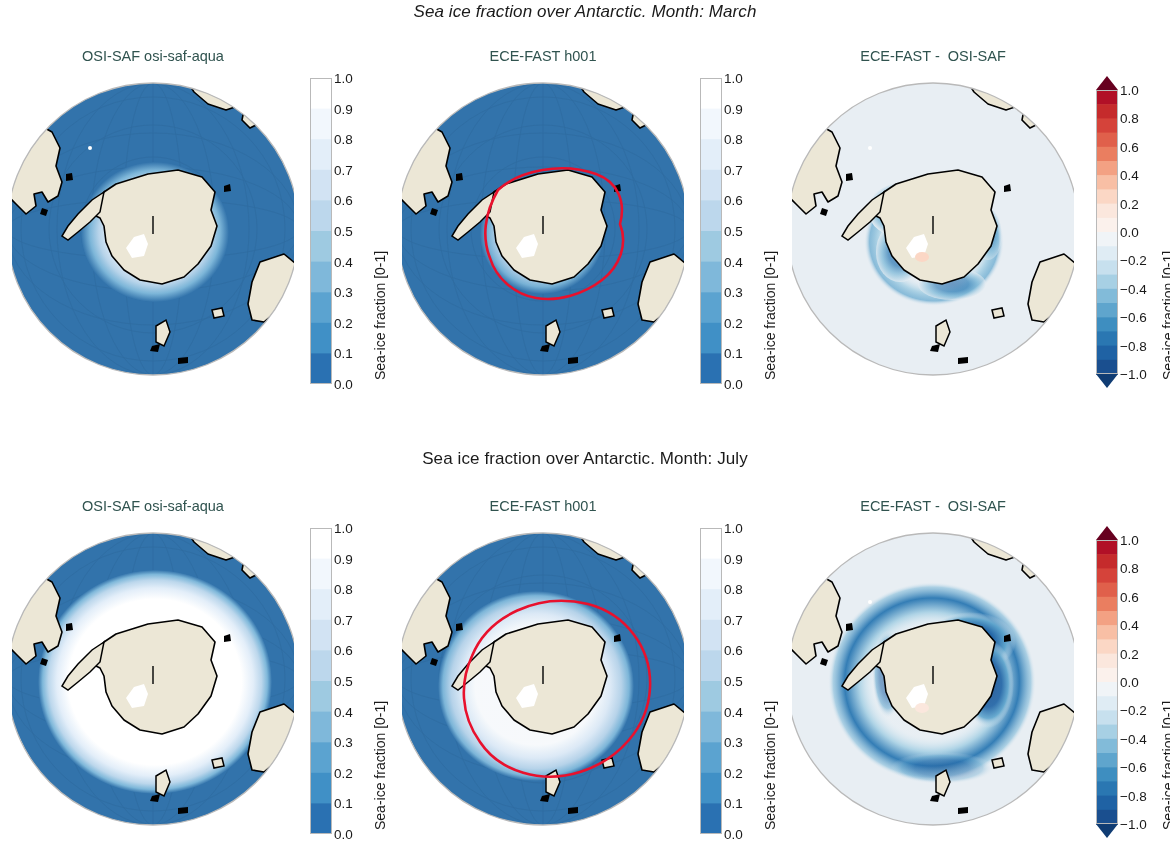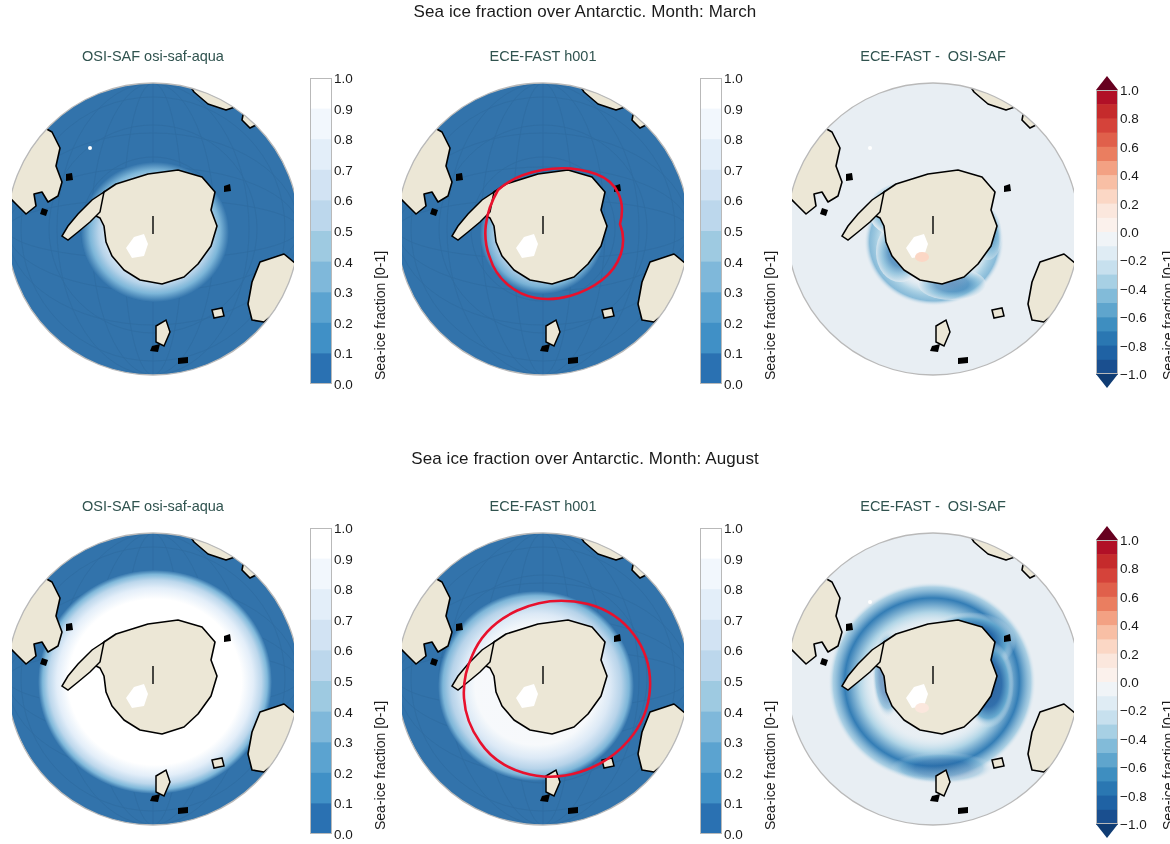--- a/index.html
+++ b/index.html
@@ -8,21 +8,21 @@
     font-family:"Liberation Sans","DejaVu Sans",sans-serif;
     overflow:hidden;
   }
   .figure{position:relative;width:1170px;height:844px;}
 
   
   .suptitle{
     position:absolute;left:0;width:1170px;text-align:center;
     font-size:17px;color:#1a1a1a;letter-spacing:.1px;
   }
-  #suptitle-march{top:2px;}
+  #suptitle-march{top:2px;font-style:italic;}
   #suptitle-september{top:449px;}
 
   
   .panel{position:absolute;}
   .panel-title{
     position:absolute;left:0;width:100%;text-align:center;
     font-size:14.5px;color:#30534f;white-space:pre;
   }
   .globe-wrap{position:absolute;left:0;top:0;}
   .globe-wrap svg{display:block;}
@@ -341,21 +341,21 @@
         <div class="cbar-tick" style="top: 156px; left: 0px;">0.0</div>
         <div class="cbar-tick" style="top: 184.4px; left: 0px;">−0.2</div>
         <div class="cbar-tick" style="top: 212.8px; left: 0px;">−0.4</div>
         <div class="cbar-tick" style="top: 241.2px; left: 0px;">−0.6</div>
         <div class="cbar-tick" style="top: 269.6px; left: 0px;">−0.8</div>
         <div class="cbar-tick" style="top: 298px; left: 0px;">−1.0</div>
       </div>
     <div class="cbar-label" style="left:64px;top:304px;">Sea-ice fraction [0-1]</div>
   </div>
 
-  <div class="suptitle" id="suptitle-september">Sea ice fraction over Antarctic. Month: August</div>
+  <div class="suptitle" id="suptitle-september">Sea ice fraction over Antarctic. Month: July</div>
 
   <div class="panel" style="left:8px;top:498px;width:290px;height:340px;">
     <div class="panel-title" style="top:0;">OSI-SAF osi-saf-aqua</div>
     <div class="globe-wrap" style="top:26px;left:4px;">
       <svg width="282" height="310" viewBox="0 0 282 310">
         <defs>
           <clipPath id="clipD">
               <circle cx="141" cy="155" r="146"></circle>
             </clipPath>
           <radialGradient id="iceSepD" cx="50%" cy="50%" r="50%">

